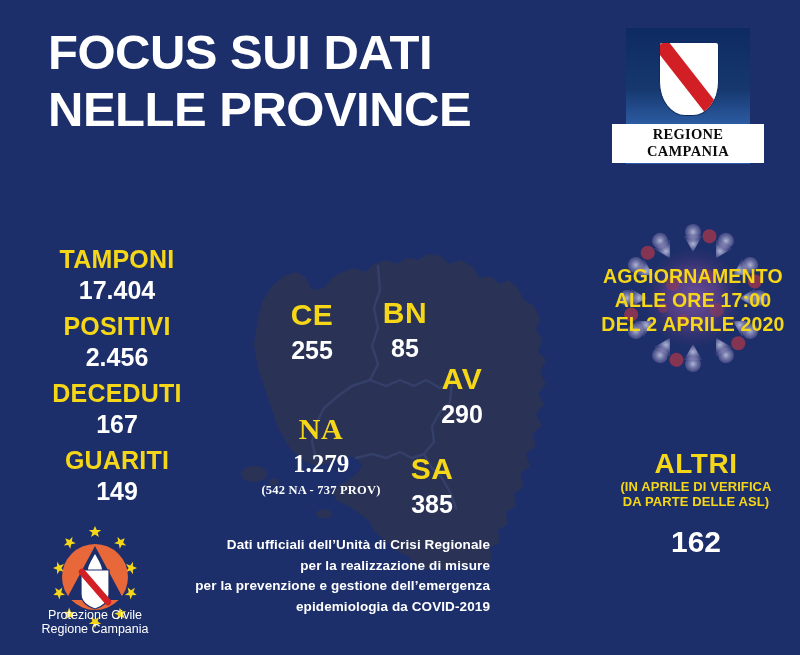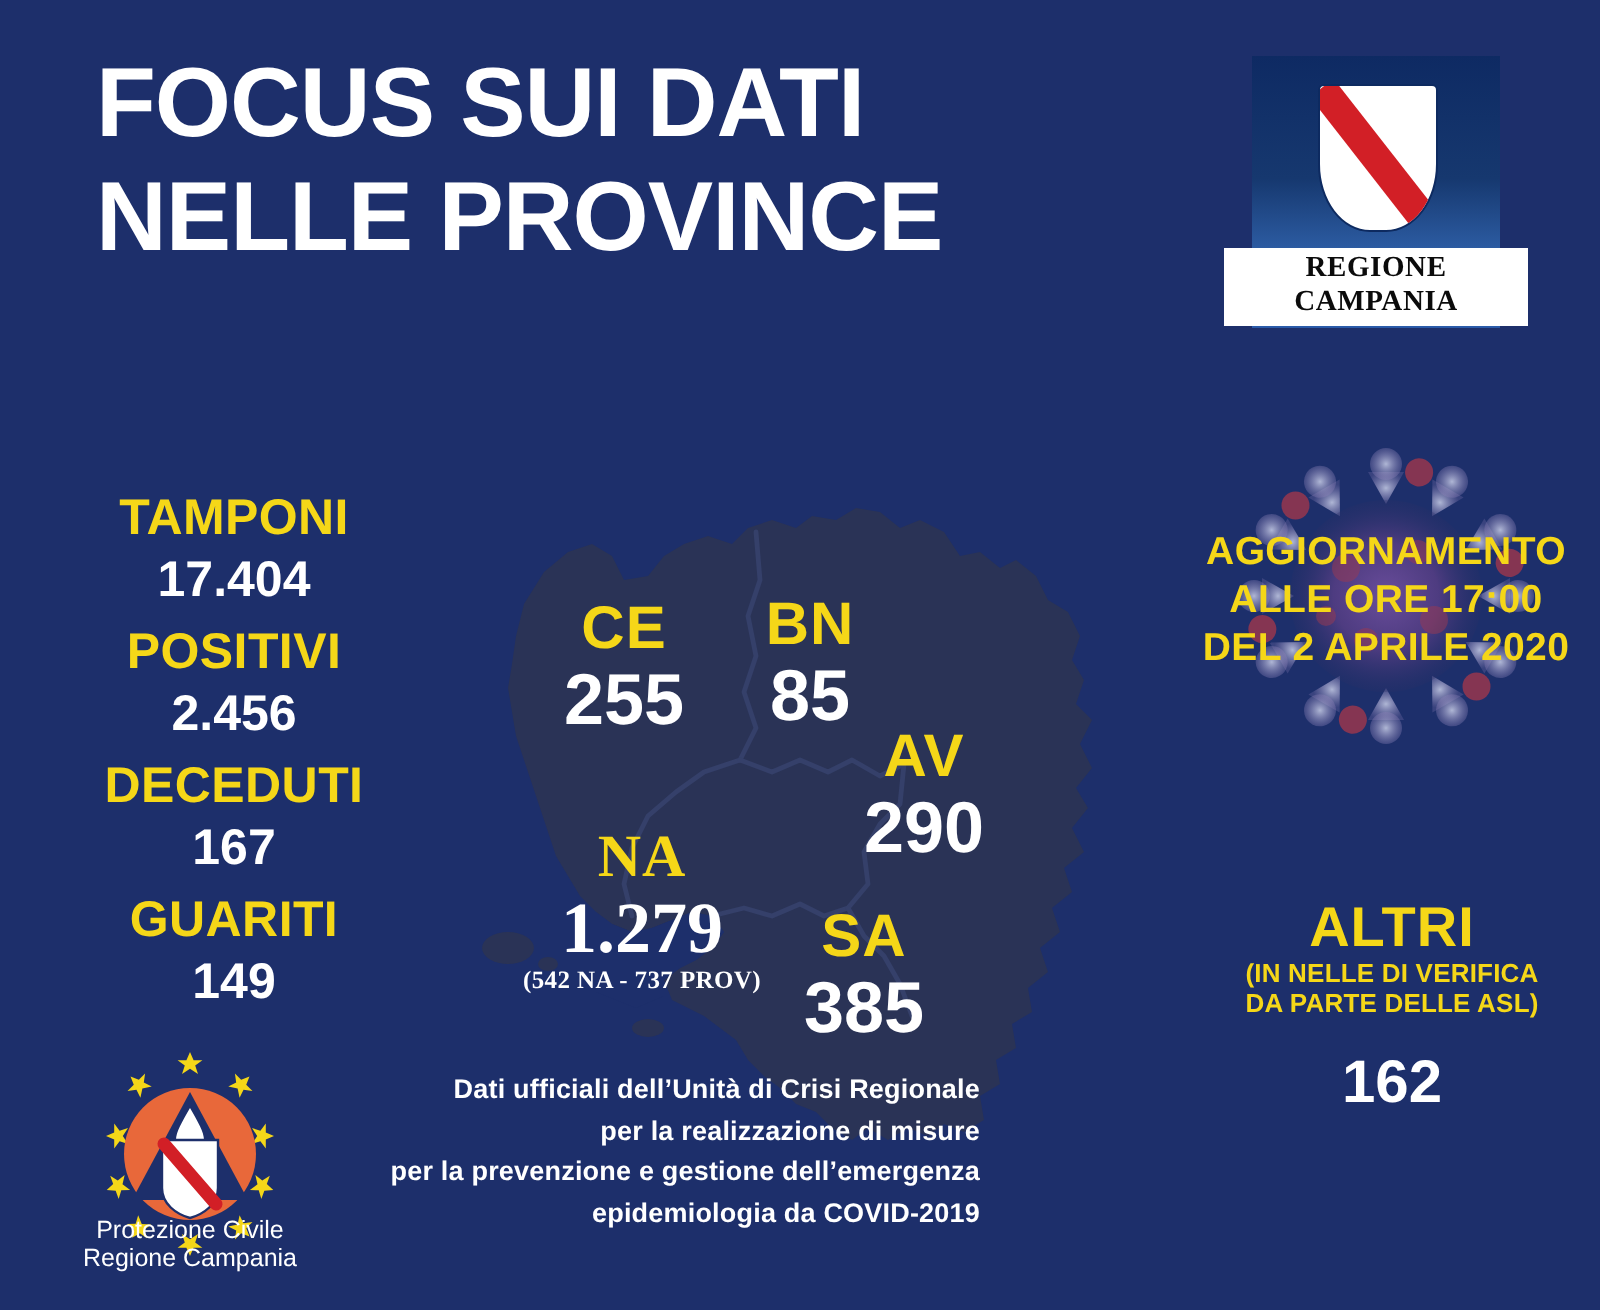--- a/index.html
+++ b/index.html
@@ -118,21 +118,21 @@
   }
   .prov-code {
     color: #f5d718;
     font-size: 30px;
     font-weight: 700;
     line-height: 34px;
     letter-spacing: 0.5px;
   }
   .prov-val {
     color: #ffffff;
-    font-size: 36px;
+    font-size: 25px;
     font-weight: 600;
     line-height: 36px;
   }
   .prov-sub {
     color: #ffffff;
     font-size: 12.5px;
     font-weight: 700;
     line-height: 16px;
     letter-spacing: 0.2px;
   }
@@ -432,21 +432,21 @@
     </div>
     <div class="update-text">
       <div>AGGIORNAMENTO</div>
       <div>ALLE ORE 17:00</div>
       <div>DEL 2 APRILE 2020</div>
     </div>
   </div>
 
   <div class="altri">
     <div class="altri-title">ALTRI</div>
-    <div class="altri-note">(IN NELLE DI VERIFICA</div>
+    <div class="altri-note">(IN APRILE DI VERIFICA</div>
     <div class="altri-note">DA PARTE DELLE ASL)</div>
     <div class="altri-value">162</div>
   </div>
 
   <div class="pc-logo">
     <svg viewBox="0 0 118 118" xmlns="http://www.w3.org/2000/svg" aria-hidden="true">
       <g fill="#f5d718">
         <g transform="translate(59,8)">
             <path d="M0,-6 L1.8,-1.9 L6.2,-1.9 L2.6,0.8 L4,5 L0,2.4 L-4,5 L-2.6,0.8 L-6.2,-1.9 L-1.8,-1.9 Z"></path>
           </g>

